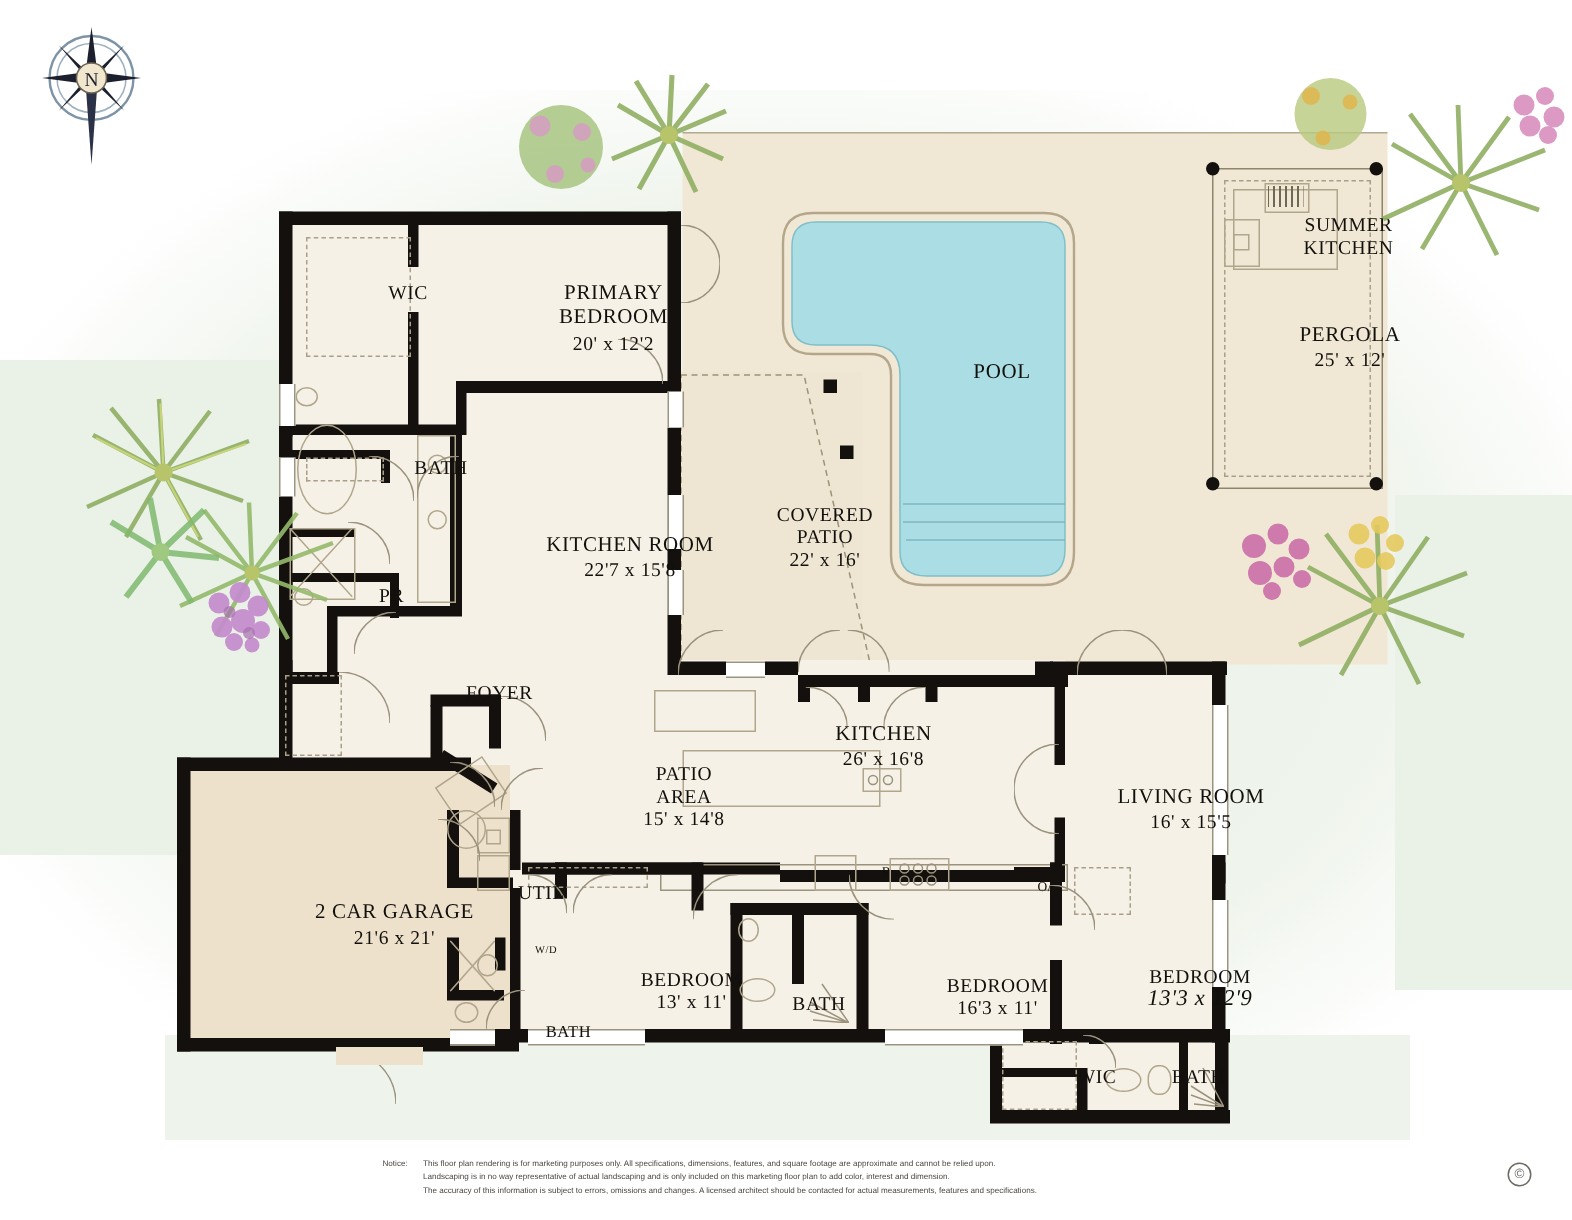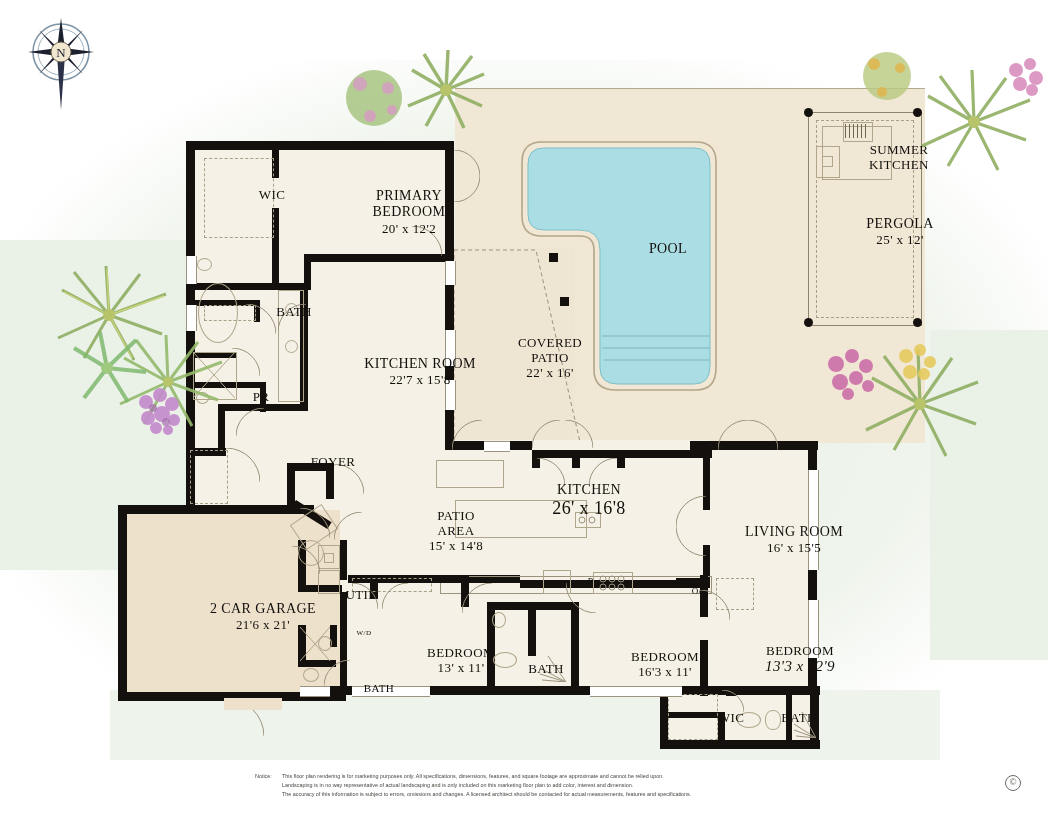--- a/index.html
+++ b/index.html
@@ -374,21 +374,21 @@
   <div class="lbl l-md" style="left:268px;top:454px;width:60px;">FOYER</div>
 
   <div class="lbl l-md" style="left:378px;top:493px;width:86px;">
     <span>PATIO
 AREA</span>
     <div style="font-size:13px;">15' x 14'8</div>
   </div>
 
   <div class="lbl l-lg" style="left:500px;top:466px;width:108px;">
     <span>KITCHEN</span>
-    <div style="font-size:18px;">26' x 16'8</div>
+    <div style="font-size:13px;">26' x 16'8</div>
   </div>
 
   <div class="lbl l-lg" style="left:700px;top:508px;width:118px;">
     <span>LIVING ROOM</span>
     <div style="font-size:13px;">16' x 15'5</div>
   </div>
 
   <div class="lbl l-lg" style="left:140px;top:585px;width:176px;">
     <span>2 CAR GARAGE</span>
     <div style="font-size:13px;">21'6 x 21'</div>

